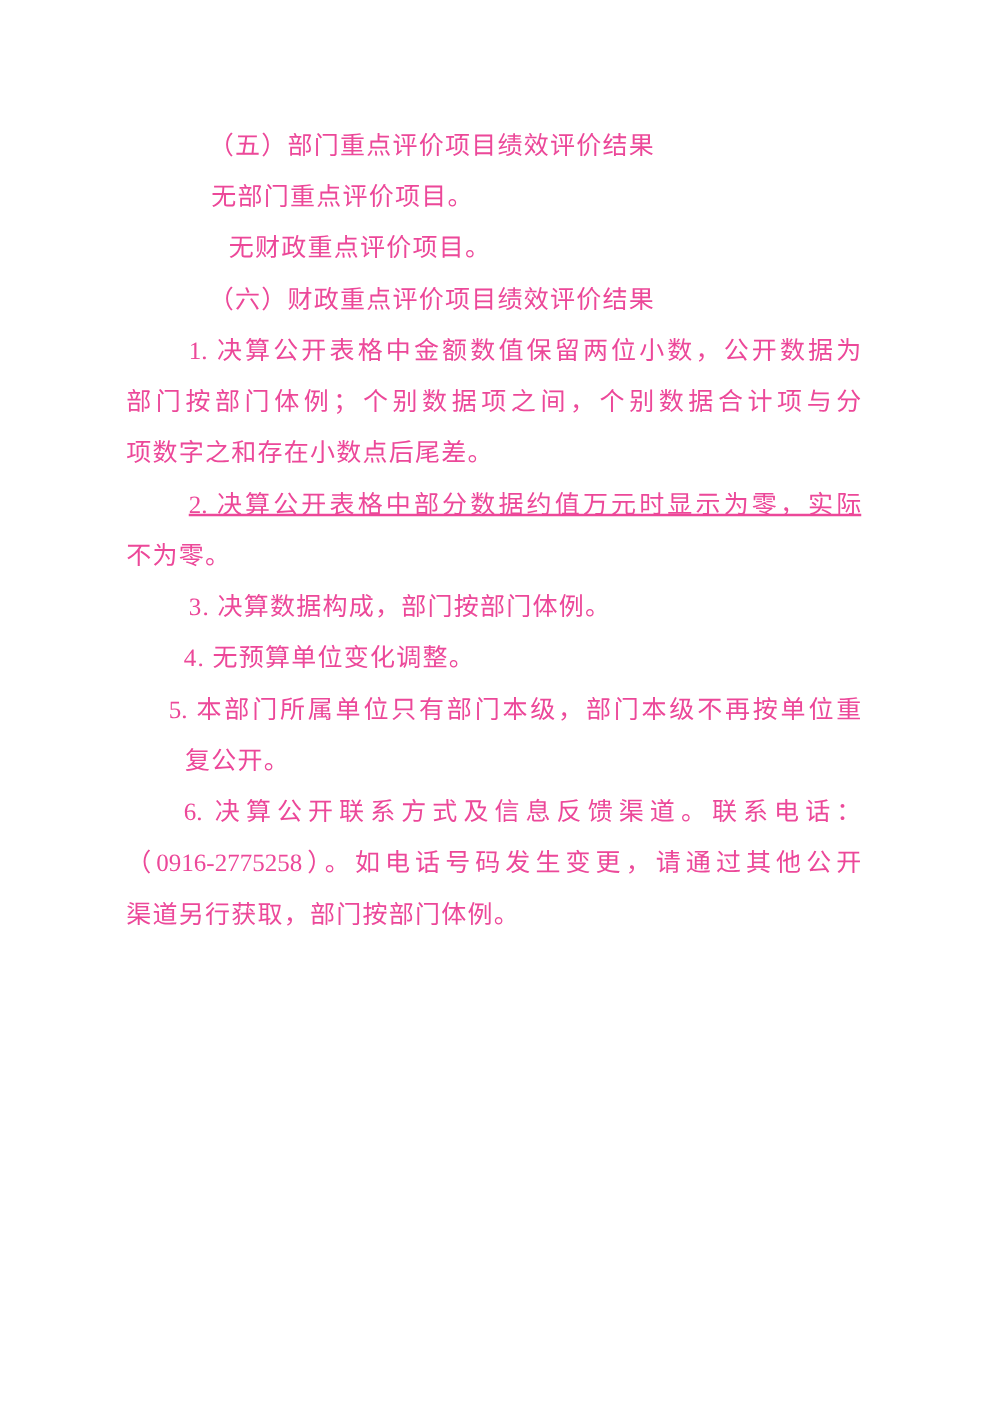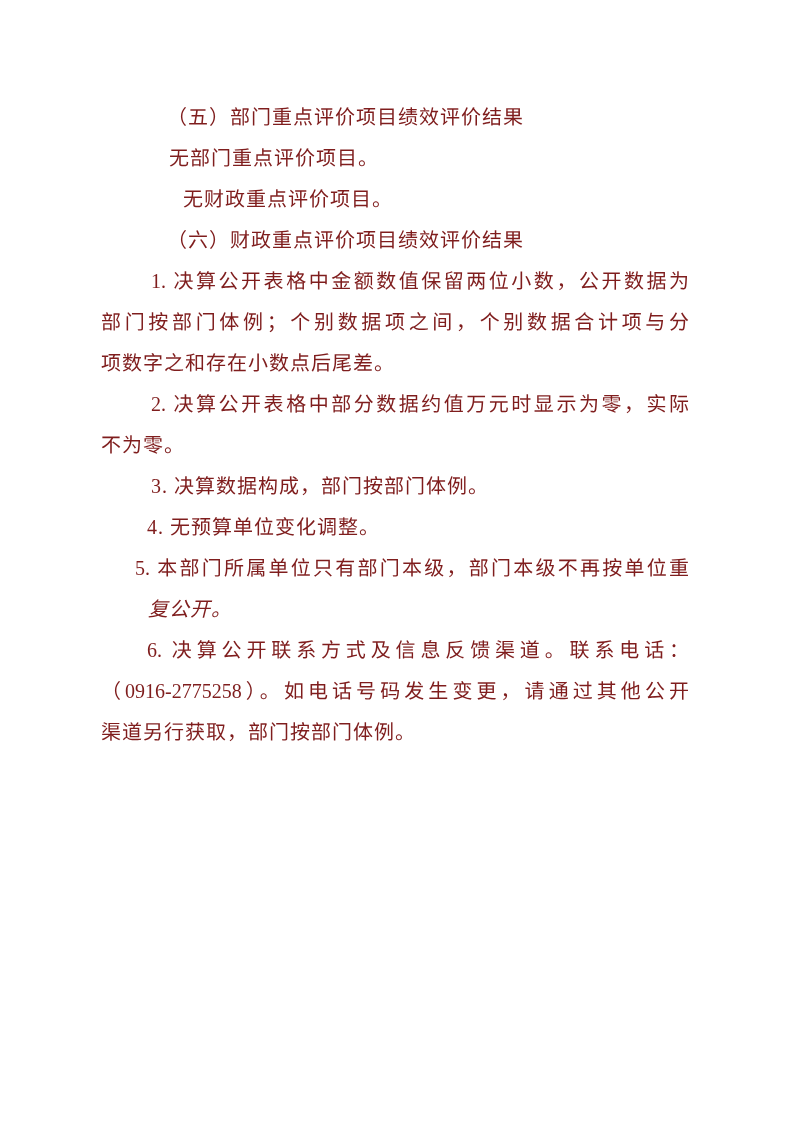--- a/index.html
+++ b/index.html
@@ -19,21 +19,21 @@
     position: absolute;
     left: 101px;
     top: 97px;
     width: 588px;
   }
   .doc-line {
     display: block;
     line-height: 41px;
     height: 41px;
     font-size: 20px;
-    color: #7f1d1d;
+    color: #ec4899;
     font-family: "Liberation Serif", "DejaVu Serif", serif;
     letter-spacing: 1px;
     white-space: nowrap;
   }
   
   .doc-line.justify {
     letter-spacing: 0;
     white-space: normal;
     text-align: justify;
     text-align-last: justify;
@@ -56,23 +56,23 @@
 
 <div class="page">
   <div class="doc-content" id="doc-content">
       <div class="doc-line subheading" style="padding-left: 66px;">（五）部门重点评价项目绩效评价结果</div>
       <div class="doc-line body" style="padding-left: 68px;">无部门重点评价项目。</div>
       <div class="doc-line body" style="padding-left: 82px;">无财政重点评价项目。</div>
       <div class="doc-line subheading" style="padding-left: 66px;">（六）财政重点评价项目绩效评价结果</div>
       <div class="doc-line body justify" style="padding-left: 50px;">1. 决算公开表格中金额数值保留两位小数，公开数据为</div>
       <div class="doc-line body justify" style="padding-left: 0px;">部门按部门体例；个别数据项之间，个别数据合计项与分</div>
       <div class="doc-line body" style="padding-left: 0px;">项数字之和存在小数点后尾差。</div>
-      <div class="doc-line body justify" style="padding-left: 50px;">2. 决算公开表格中部分数据约值万元时显示为零，实际</div>
+      <div class="doc-line body justify" style="padding-left: 50px; text-decoration: underline;">2. 决算公开表格中部分数据约值万元时显示为零，实际</div>
       <div class="doc-line body" style="padding-left: 0px;">不为零。</div>
       <div class="doc-line body" style="padding-left: 50px;">3. 决算数据构成，部门按部门体例。</div>
       <div class="doc-line body" style="padding-left: 46px;">4. 无预算单位变化调整。</div>
       <div class="doc-line body justify" style="padding-left: 34px;">5. 本部门所属单位只有部门本级，部门本级不再按单位重</div>
-      <div class="doc-line body" style="padding-left: 47px; font-style: italic;">复公开。</div>
+      <div class="doc-line body" style="padding-left: 47px;">复公开。</div>
       <div class="doc-line body justify" style="padding-left: 46px;">6. 决算公开联系方式及信息反馈渠道。联系电话：</div>
       <div class="doc-line body justify" style="padding-left: 0px;">（0916-2775258）。如电话号码发生变更，请通过其他公开</div>
       <div class="doc-line body" style="padding-left: 0px;">渠道另行获取，部门按部门体例。</div>
     </div>
 </div>
 
 </body></html>

